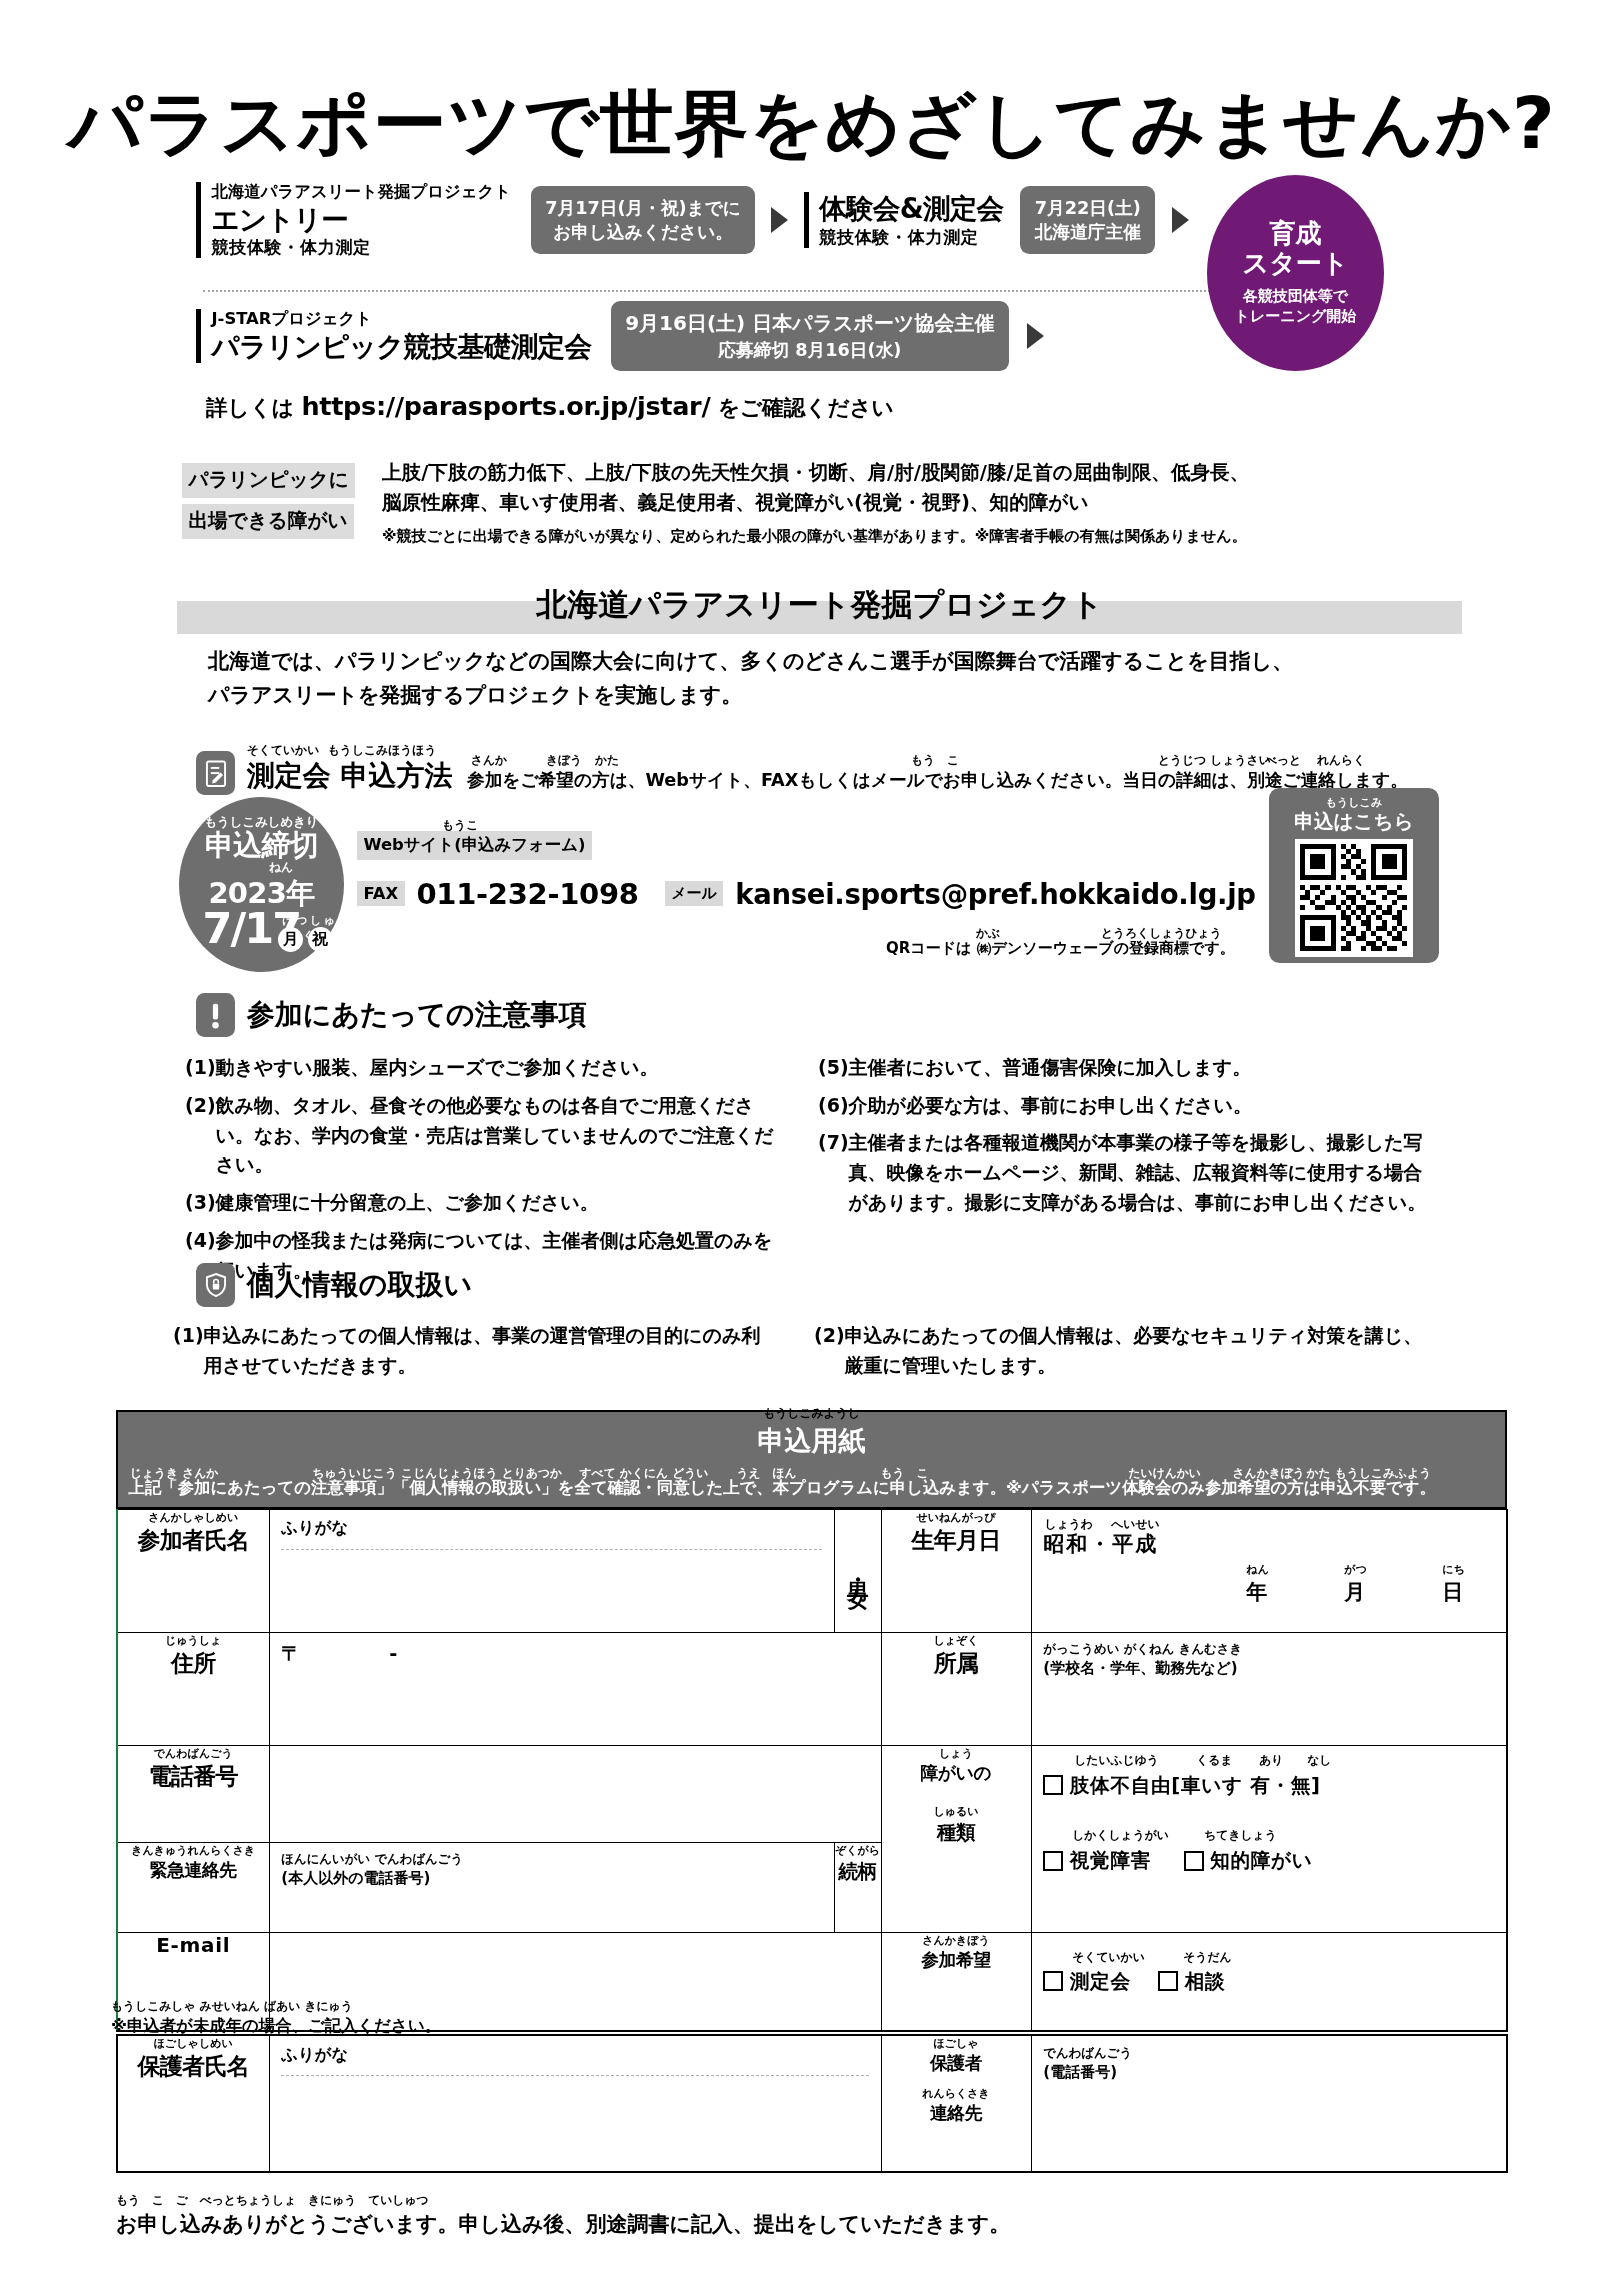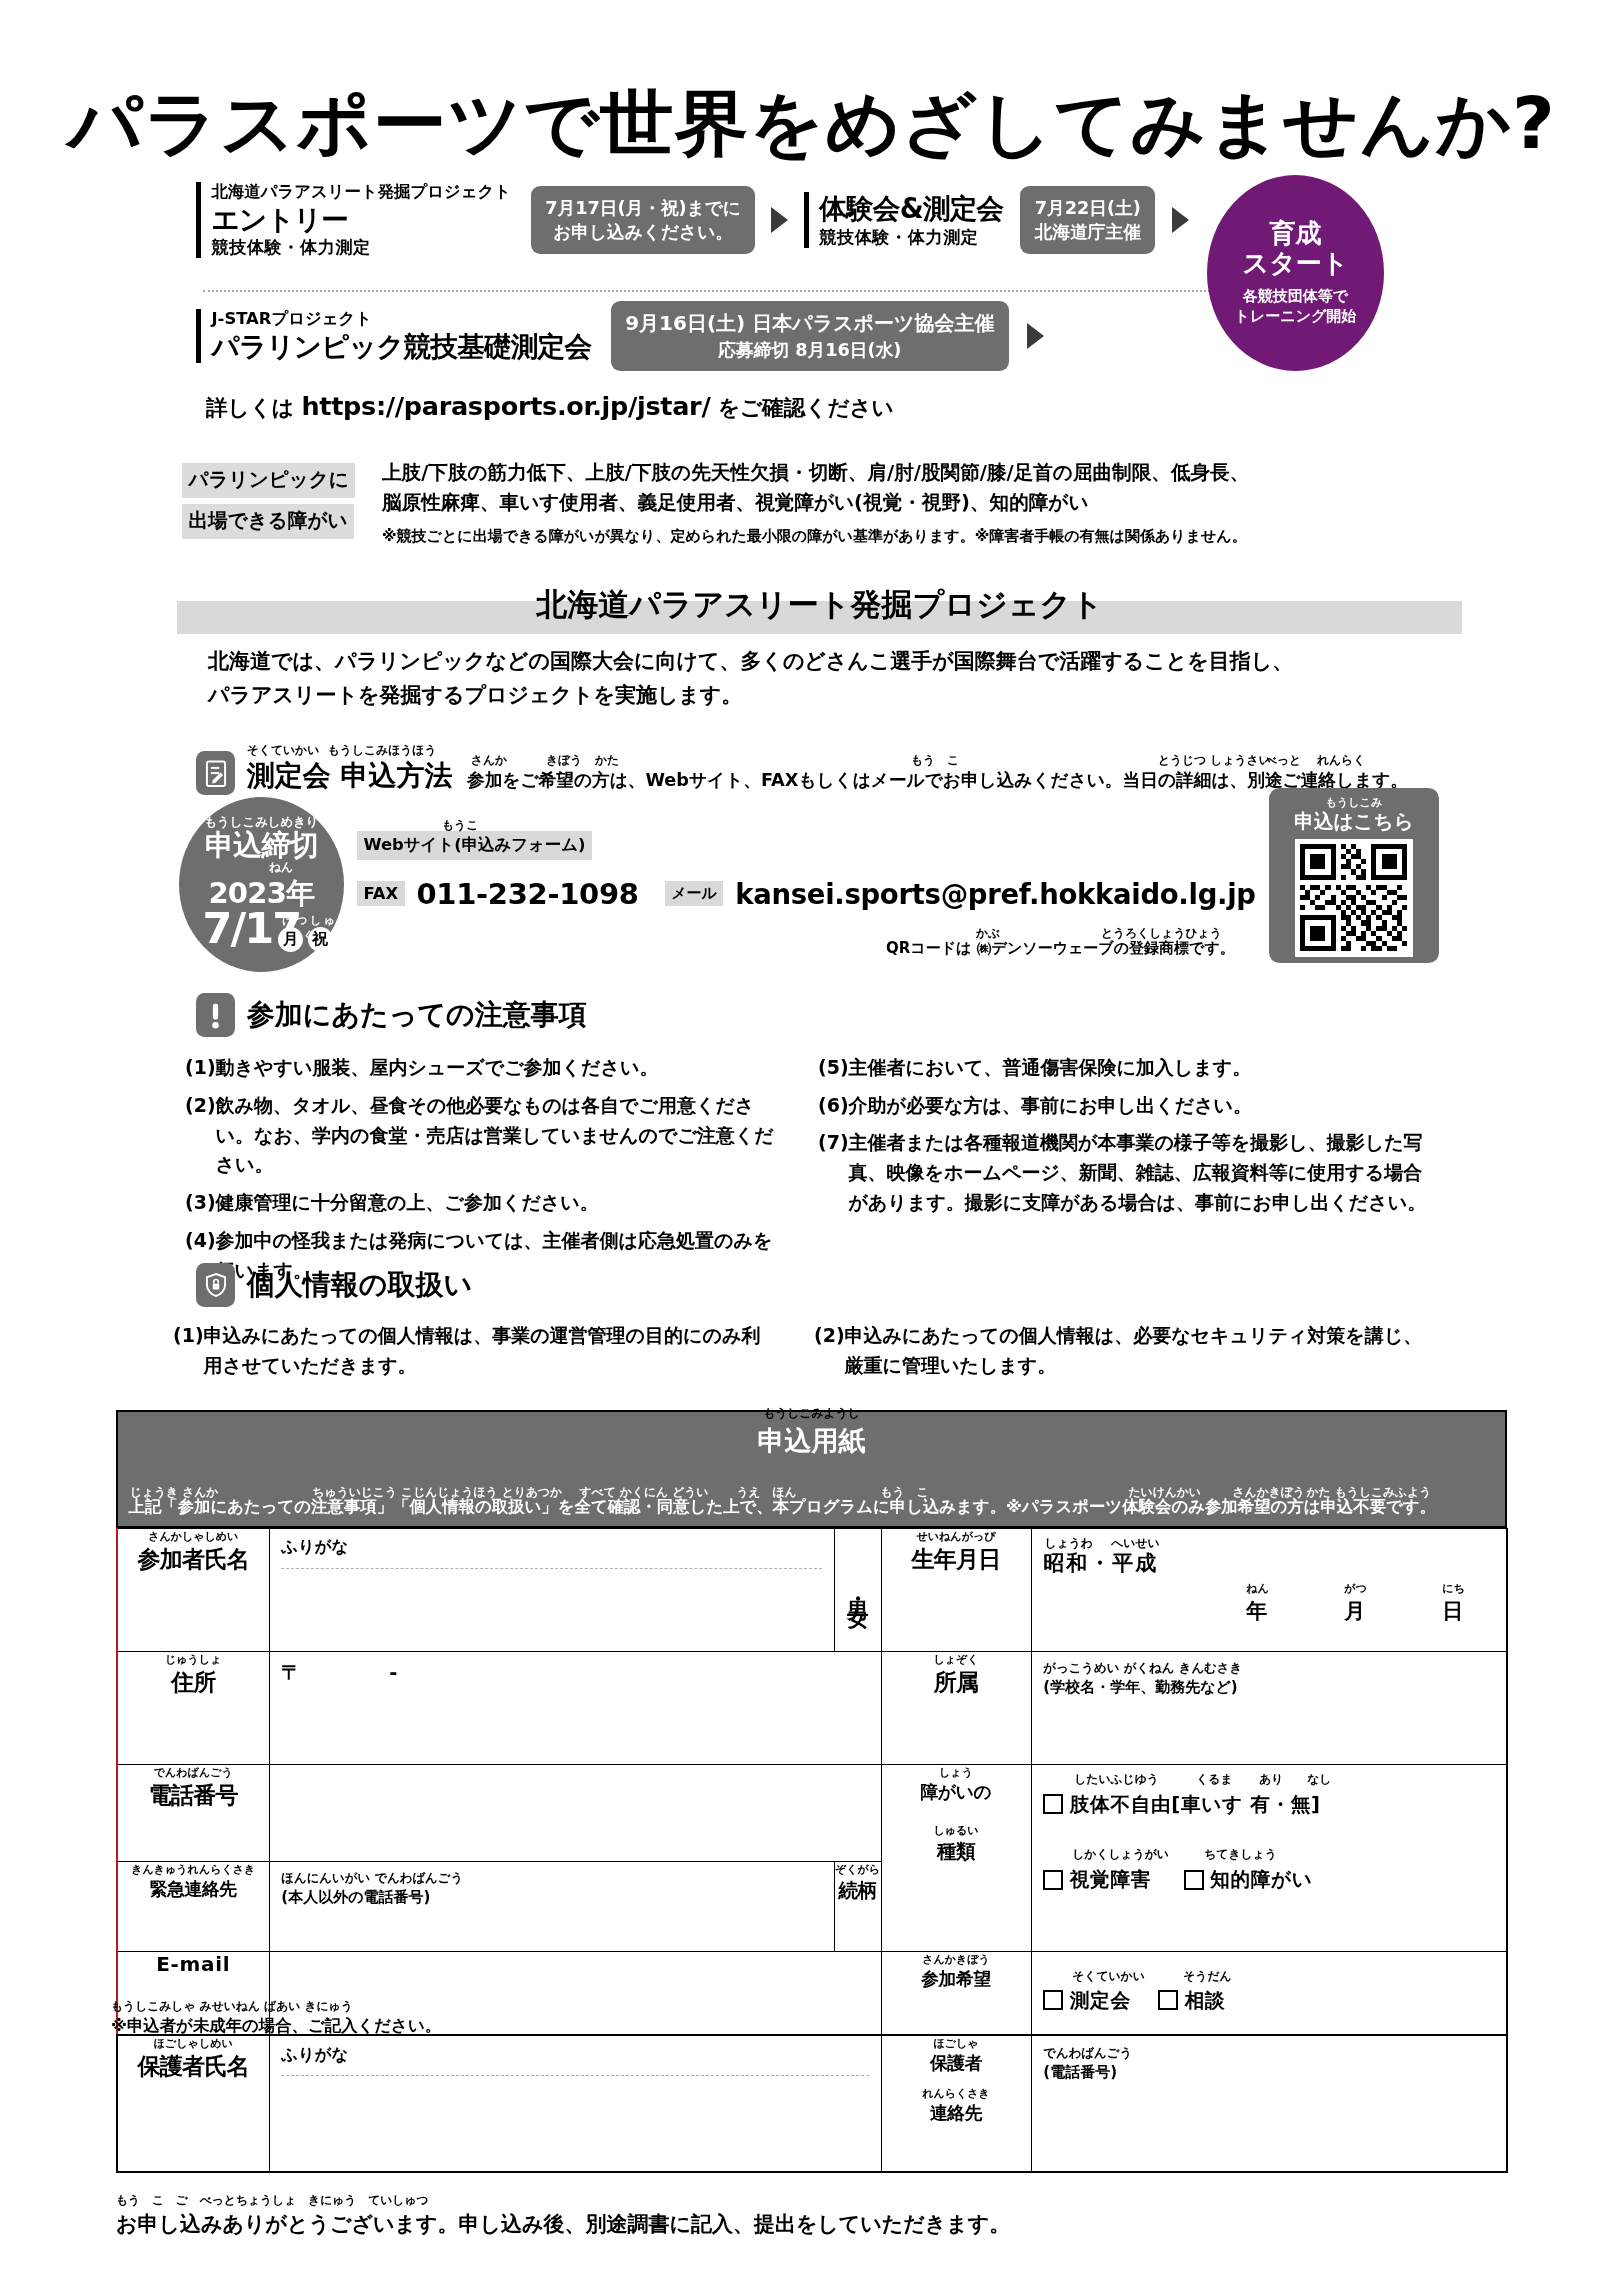--- a/index.html
+++ b/index.html
@@ -218,28 +218,28 @@
   
   .formwrap { position: absolute; left: 116px; top: 1410px; width: 1391px; }
   .form-kana {
     position: absolute; left: 0; top: -3.9px; width: 100%; text-align: center;
     font-size: 11.8px; font-weight: 700; color: #000;
   }
   .form-head {
     background: #6e6e6e; color: #fff; border: 2px solid #000;
     padding: 10.5px 10.5px 9.2px 10.5px;
   }
-  .form-head .ttl { text-align: center; font-size: 27px; font-weight: 900; margin-bottom: 26px; }
+  .form-head .ttl { text-align: center; font-size: 27px; font-weight: 900; margin-bottom: 7px; }
   .form-head .lead {
     font-size: 16.4px; font-weight: 700; white-space: nowrap; line-height: 1.15;
   }
 
   table.form {
     width: 1391px; border-collapse: collapse; table-layout: fixed;
-    border-left: 2px solid #b91c1c; border-right: 2px solid #000; border-bottom: 2px solid #000;
+    border-left: 2px solid #15803d; border-right: 2px solid #000; border-bottom: 2px solid #000;
   }
   table.form td { border: 1.3px solid #000; vertical-align: top; padding: 0; background: #fff; }
   td.lab { background: #e6e6e6; text-align: center; vertical-align: middle; }
   .lab-main { font-size: 23px; font-weight: 900; color: #000; letter-spacing: -0.7px; }
   .lab-main.sm { font-size: 17.7px; letter-spacing: -0.3px; }
   .lab-main.xs { font-size: 19.6px; }
   .lab-kana { font-size: 11px; font-weight: 700; color: #000; }
   .cell-pad { padding: 7.9px 11.8px; }
   .furi { font-size: 16.4px; font-weight: 600; color: #000; }
   .dashline { border-top: 1.3px dashed #b0b0b0; margin: 9.2px 0 0 0; }

